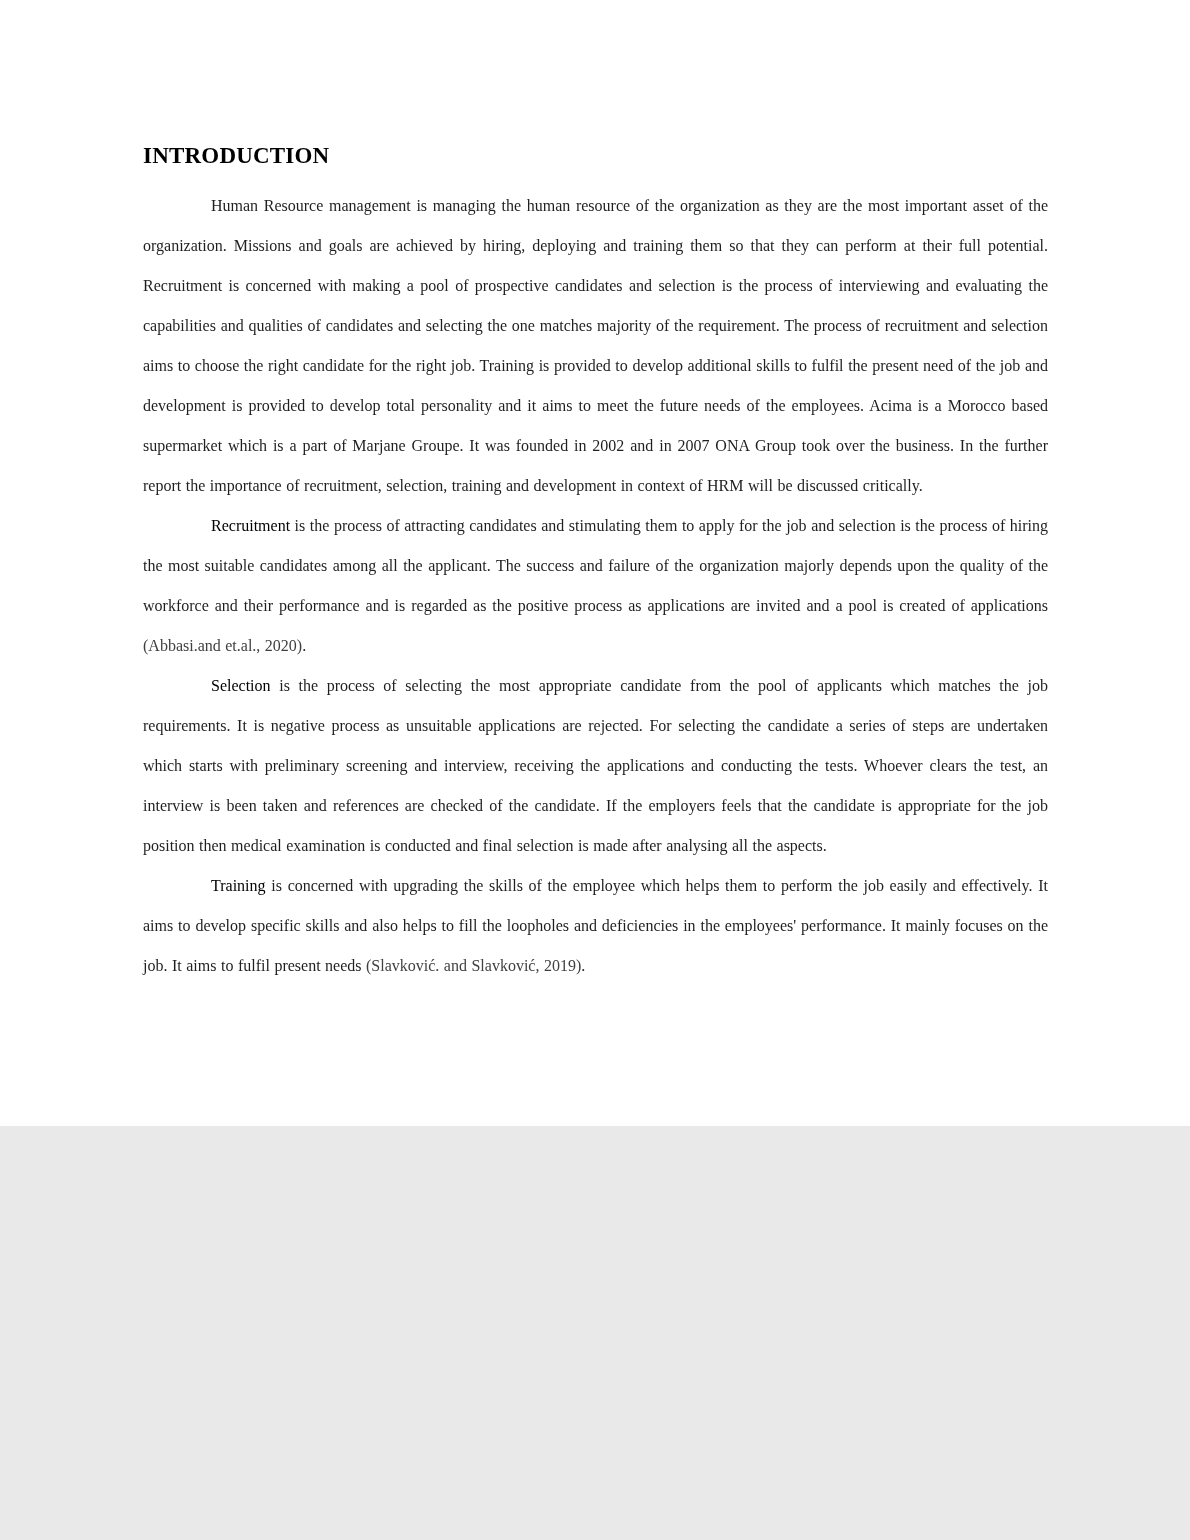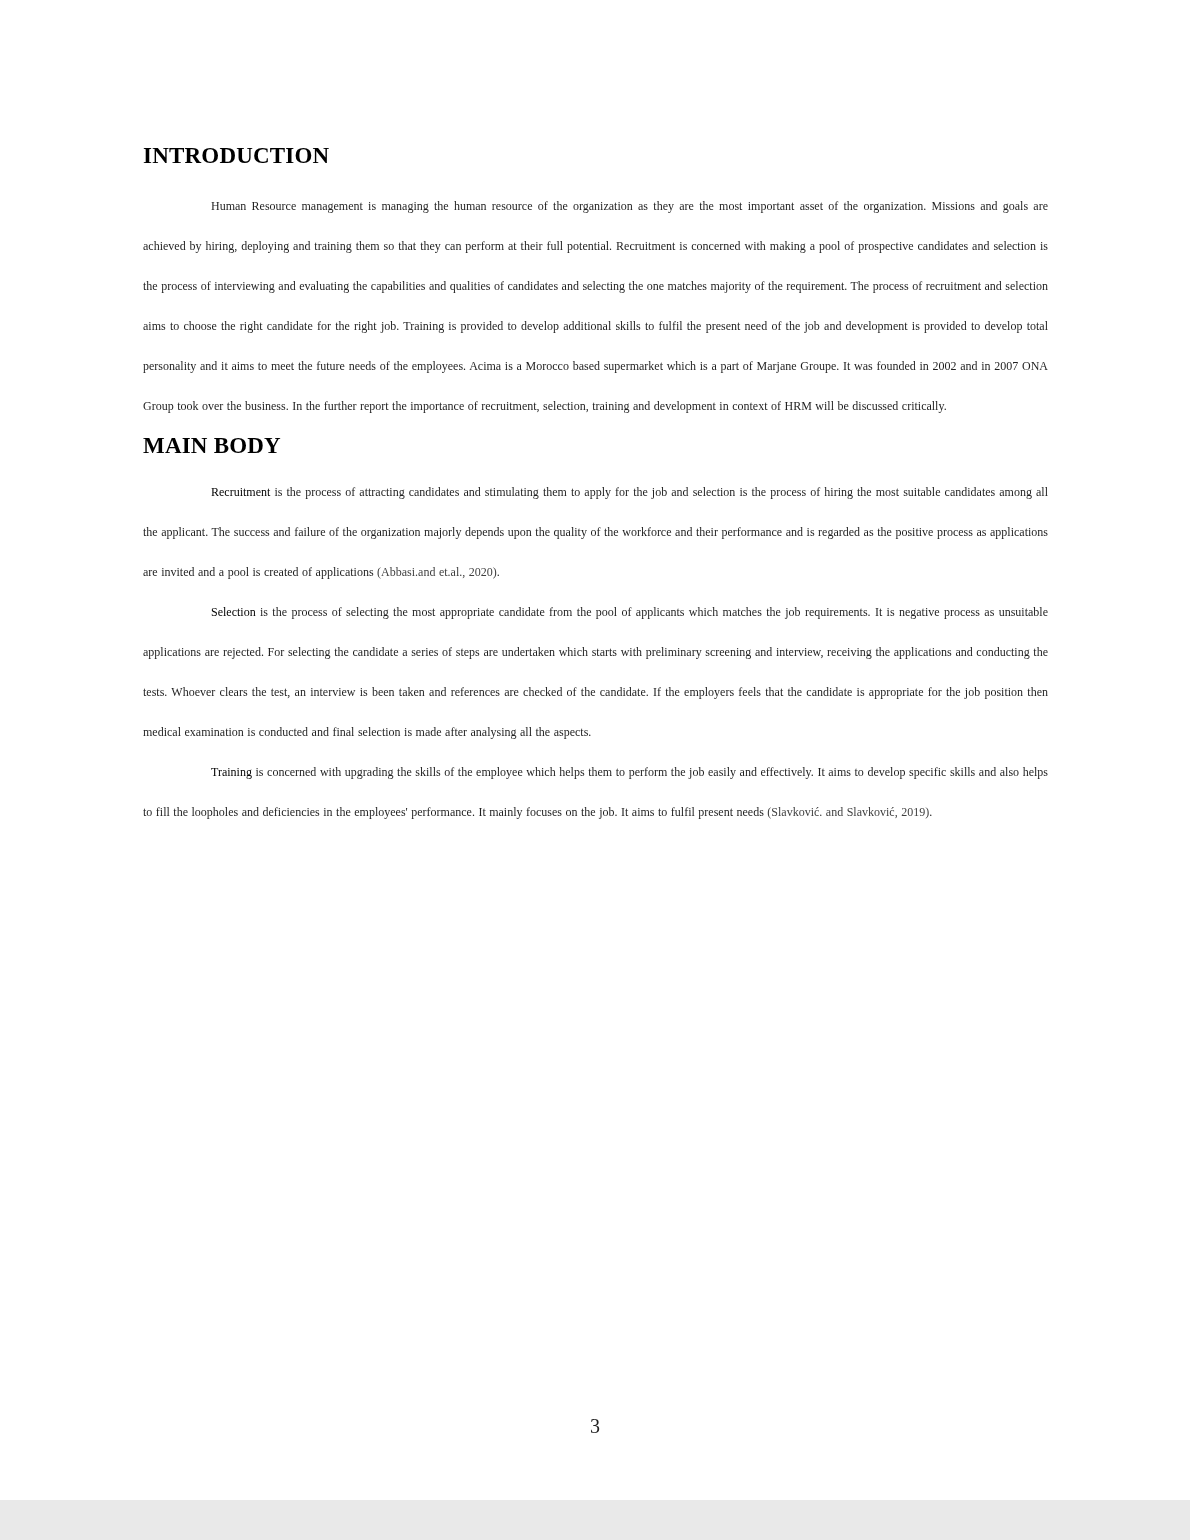--- a/index.html
+++ b/index.html
@@ -9,21 +9,21 @@
     --cite: #3f3f3f;
   }
   html, body {
     margin: 0;
     padding: 0;
     background: #e9e9e9;
   }
   .page {
     position: relative;
     width: 1190px;
-    height: 1500px;
+    height: 1126px;
     background: var(--bg);
     font-family: "Liberation Serif", "DejaVu Serif", serif;
     color: var(--text);
     overflow: hidden;
     margin: 0 auto;
   }
   .content {
     position: absolute;
     left: 143px;
     top: 142px;
@@ -33,21 +33,21 @@
     font-size: 23px;
     line-height: 28px;
     font-weight: bold;
     color: var(--heading);
     margin: 0;
     letter-spacing: 0.2px;
   }
   .h-intro { margin: 0 0 16px 0; }
   .h-main  { margin: 6px 0 12px 0; }
   .para {
-    font-size: 12px;
+    font-size: 16px;
     line-height: 40px;
     text-align: justify;
     text-indent: 68px;
     margin: 0;
     word-spacing: 0.5px;
   }
   .lead {
     font-weight: normal;
     color: var(--heading);
   }
@@ -68,21 +68,20 @@
 </head>
 <body>
 
 <div class="page">
   <div class="content">
 
     <h1 class="h-intro">INTRODUCTION</h1>
 
     <p class="para">Human Resource management is managing the human resource of the organization as they are the most important asset of the organization. Missions and goals are achieved by hiring, deploying and training them so that they can perform at their full potential. Recruitment is concerned with making a pool of prospective candidates and selection is the process of interviewing and evaluating the capabilities and qualities of candidates and selecting the one matches majority of the requirement. The process of recruitment and selection aims to choose the right candidate for the right job. Training is provided to develop additional skills to fulfil the present need of the job and development is provided to develop total personality and it aims to meet the future needs of the employees. Acima is a Morocco based supermarket which is a part of Marjane Groupe. It was founded in 2002 and in 2007 ONA Group took over the business. In the further report the importance of recruitment, selection, training and development in context of HRM will be discussed critically.</p>
 
-    <h1 class="h-main">MAIN BODY</h1>
 
     <p class="para"><b class="lead">Recruitment</b><span> is the process of attracting candidates and stimulating them to apply for the job and selection is the process of hiring the most suitable candidates among all the applicant. The success and failure of the organization majorly depends upon the quality of the workforce and their performance and is regarded as the positive process as applications are invited and a pool is created of applications </span><span class="cite">(Abbasi.and et.al., 2020)</span><span>.</span></p>
 
     <p class="para"><b class="lead">Selection</b><span> is the process of selecting the most appropriate candidate from the pool of applicants which matches the job requirements. It is negative process as unsuitable applications are rejected. For selecting the candidate a series of steps are undertaken which starts with preliminary screening and interview, receiving the applications and conducting the tests. Whoever clears the test, an interview is been taken and references are checked of the candidate. If the employers feels that the candidate is appropriate for the job position then medical examination is conducted and final selection is made after analysing all the aspects.</span></p>
 
     <p class="para"><b class="lead">Training</b><span> is concerned with upgrading the skills of the employee which helps them to perform the job easily and effectively. It aims to develop specific skills and also helps to fill the loopholes and deficiencies in the employees' performance. It mainly focuses on the job. It aims to fulfil present needs </span><span class="cite">(Slavković. and Slavković, 2019)</span><span>.</span></p>
 
   </div>
 
   <div class="page-number">3</div>

